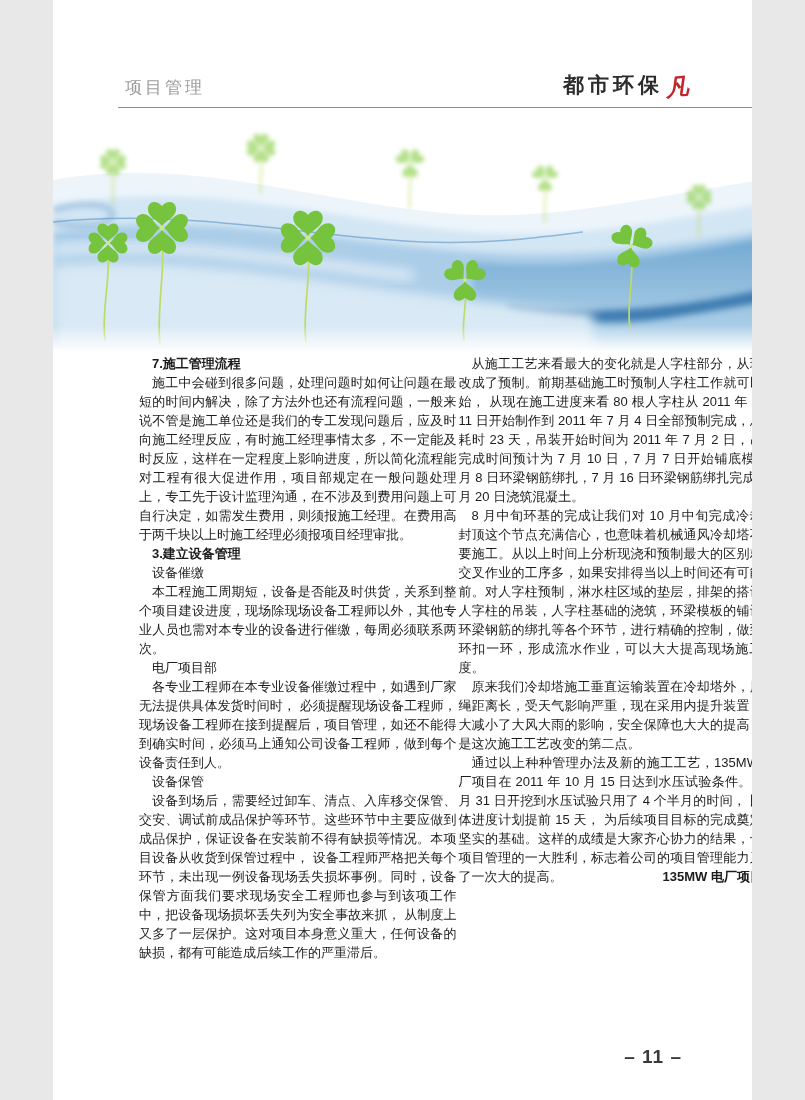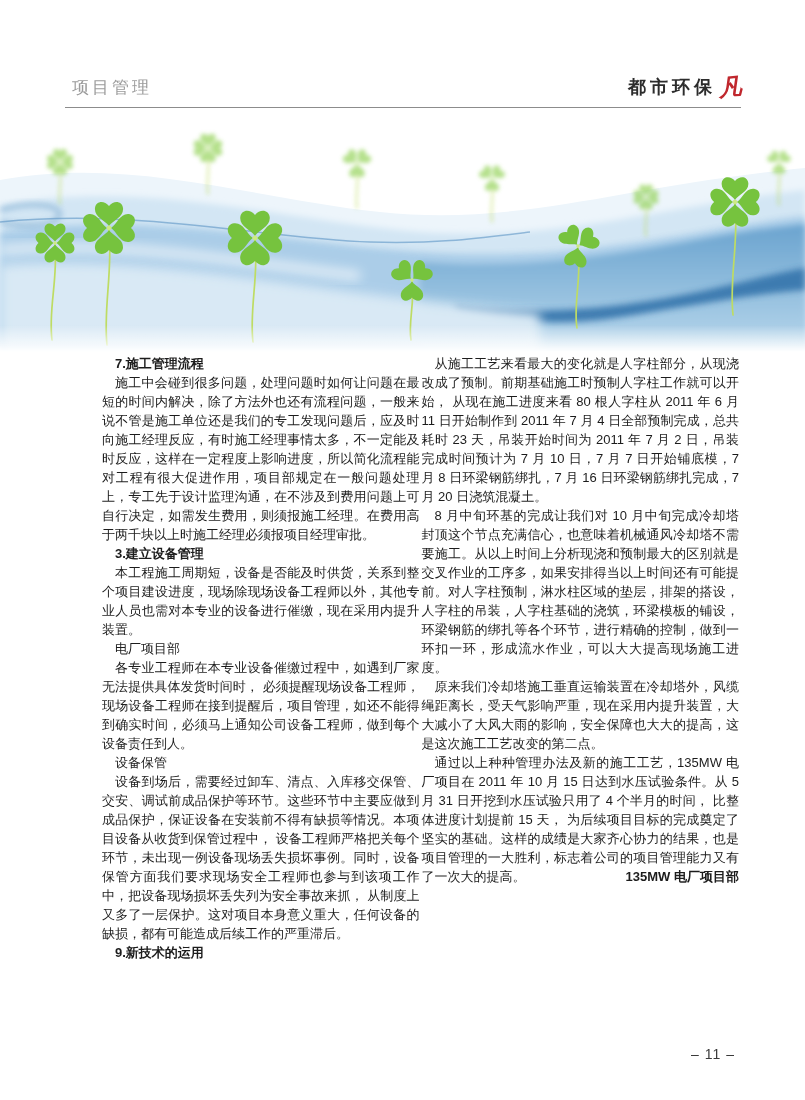--- a/index.html
+++ b/index.html
@@ -1,46 +1,47 @@
 <!DOCTYPE html>
 <html><head>
 <meta charset="utf-8">
 <style>
   html,body { margin:0; padding:0; background:#e8e8e8; }
   .page {
-    position:relative; width:805px; height:1100px; margin:0 auto;
+    position:relative; width:661px; height:1100px; margin:0 auto;
     background:#ffffff; overflow:hidden;
     font-family:"Liberation Sans","DejaVu Sans",sans-serif;
     color:#1c1c1c;
+    padding-left:38px;
   }
   
   .hdr { position:absolute; top:68px; left:72px; right:64px;
          display:flex; justify-content:space-between; align-items:flex-end; }
   .section-title { font-size:17px; color:#9b9b9b; letter-spacing:3px; }
   .brand { display:flex; align-items:flex-end; }
-  .brand-text { font-size:18px; font-weight:700; color:#2c2c2c; letter-spacing:4px;
+  .brand-text { font-size:21px; font-weight:700; color:#2c2c2c; letter-spacing:4px;
                 font-family:"Liberation Sans",sans-serif; }
   .brand-mark { font-size:23px; color:#c0272d; font-style:italic; font-weight:700;
                 transform:rotate(-6deg) translateY(4px); display:inline-block;
                 font-family:"DejaVu Serif",serif; margin-left:2px; }
   .rule { position:absolute; top:107px; left:65px; width:676px; height:1px; background:#8c8c8c; }
   
   .hero { position:absolute; top:110px; left:0; width:805px; height:242px; }
   .stem { stroke:#bedc63; stroke-width:1.7; fill:none; stroke-linecap:round; }
   
-  .columns { position:absolute; top:354px; left:102px; width:637px;
+  .columns { position:absolute; top:354px; left:86px; width:637px;
              display:flex; gap:2px; }
   .col { flex:1; font-size:13px; line-height:19px; text-align:justify; }
   .blk-h   { font-weight:700; text-indent:1em; }
   .blk-sub { text-indent:1em; }
   .blk-p   { text-indent:1em; }
   .sig { float:right; font-weight:700; text-indent:0; }
   
-  .pageno { position:absolute; top:1046px; right:70px; font-size:14px;
-            color:#3a3a3a; letter-spacing:1px; }
+  .pageno { position:absolute; top:1046px; right:70px; font-size:19px;
+            color:#3a3a3a; letter-spacing:1px;font-weight:bold; }
 </style>
 </head>
 <body>
 
 <div class="page">
 
   <div class="hdr">
     <span class="section-title">项目管理</span>
     <span class="brand">
       <span class="brand-text">都市环保</span>
@@ -151,26 +152,26 @@
 
       <rect x="0" y="215" width="805" height="27" fill="url(#fadeW)"></rect>
     </svg>
   </div>
 
   <div class="columns">
     <section class="col">
         <div class="blk-h">7.施工管理流程</div>
         <div class="blk-p">施工中会碰到很多问题，处理问题时如何让问题在最短的时间内解决，除了方法外也还有流程问题，一般来说不管是施工单位还是我们的专工发现问题后，应及时向施工经理反应，有时施工经理事情太多，不一定能及时反应，这样在一定程度上影响进度，所以简化流程能对工程有很大促进作用，项目部规定在一般问题处理上，专工先于设计监理沟通，在不涉及到费用问题上可自行决定，如需发生费用，则须报施工经理。在费用高于两千块以上时施工经理必须报项目经理审批。</div>
         <div class="blk-h">3.建立设备管理</div>
-        <div class="blk-p">本工程施工周期短，设备是否能及时供货，关系到整个项目建设进度，现场除现场设备工程师以外，其他专业人员也需对本专业的设备进行催缴，现在采用内提升装置。</div>
+        <div class="blk-sub">设备催缴</div>
+        <div class="blk-p">本工程施工周期短，设备是否能及时供货，关系到整个项目建设进度，现场除现场设备工程师以外，其他专业人员也需对本专业的设备进行催缴，每周必须联系两次。</div>
         <div class="blk-sub">电厂项目部</div>
         <div class="blk-p">各专业工程师在本专业设备催缴过程中，如遇到厂家无法提供具体发货时间时， 必须提醒现场设备工程师，现场设备工程师在接到提醒后，项目管理，如还不能得到确实时间，必须马上通知公司设备工程师，做到每个设备责任到人。</div>
         <div class="blk-sub">设备保管</div>
         <div class="blk-p">设备到场后，需要经过卸车、清点、入库移交保管、交安、调试前成品保护等环节。这些环节中主要应做到成品保护，保证设备在安装前不得有缺损等情况。本项目设备从收货到保管过程中， 设备工程师严格把关每个环节，未出现一例设备现场丢失损坏事例。同时，设备保管方面我们要求现场安全工程师也参与到该项工作中，把设备现场损坏丢失列为安全事故来抓， 从制度上又多了一层保护。这对项目本身意义重大，任何设备的缺损，都有可能造成后续工作的严重滞后。</div>
-        <div class="blk-h">9.新技术的运用</div>
       </section>
     <section class="col">
         <div class="blk-p">从施工工艺来看最大的变化就是人字柱部分，从现浇改成了预制。前期基础施工时预制人字柱工作就可以开始， 从现在施工进度来看 80 根人字柱从 2011 年 6 月 11 日开始制作到 2011 年 7 月 4 日全部预制完成，总共耗时 23 天，吊装开始时间为 2011 年 7 月 2 日，吊装完成时间预计为 7 月 10 日，7 月 7 日开始铺底模，7 月 8 日环梁钢筋绑扎，7 月 16 日环梁钢筋绑扎完成，7 月 20 日浇筑混凝土。</div>
         <div class="blk-p">8 月中旬环基的完成让我们对 10 月中旬完成冷却塔封顶这个节点充满信心，也意味着机械通风冷却塔不需要施工。从以上时间上分析现浇和预制最大的区别就是交叉作业的工序多，如果安排得当以上时间还有可能提前。对人字柱预制，淋水柱区域的垫层，排架的搭设，人字柱的吊装，人字柱基础的浇筑，环梁模板的铺设，环梁钢筋的绑扎等各个环节，进行精确的控制，做到一环扣一环，形成流水作业，可以大大提高现场施工进度。</div>
         <div class="blk-p">原来我们冷却塔施工垂直运输装置在冷却塔外，风缆绳距离长，受天气影响严重，现在采用内提升装置，大大减小了大风大雨的影响，安全保障也大大的提高，这是这次施工工艺改变的第二点。</div>
         <div class="blk-p">通过以上种种管理办法及新的施工工艺，135MW 电厂项目在 2011 年 10 月 15 日达到水压试验条件。从 5 月 31 日开挖到水压试验只用了 4 个半月的时间， 比整体进度计划提前 15 天， 为后续项目目标的完成奠定了坚实的基础。这样的成绩是大家齐心协力的结果，也是项目管理的一大胜利，标志着公司的项目管理能力又有了一次大的提高。<span class="sig">135MW 电厂项目部</span></div>
       </section>
   </div>
 
   <div class="pageno">– 11 –</div>

